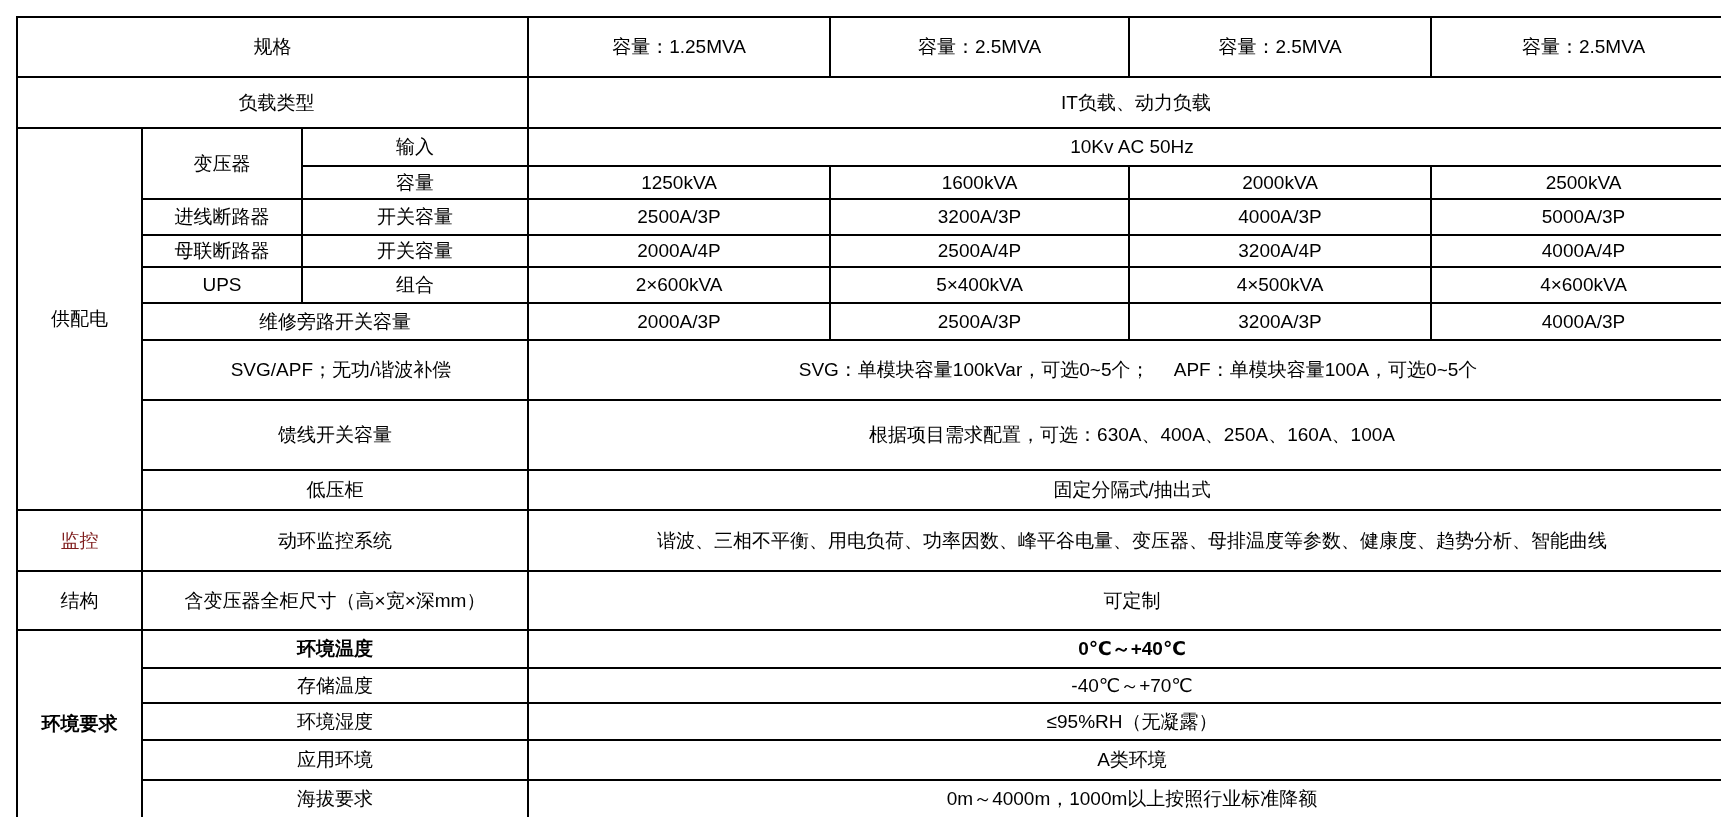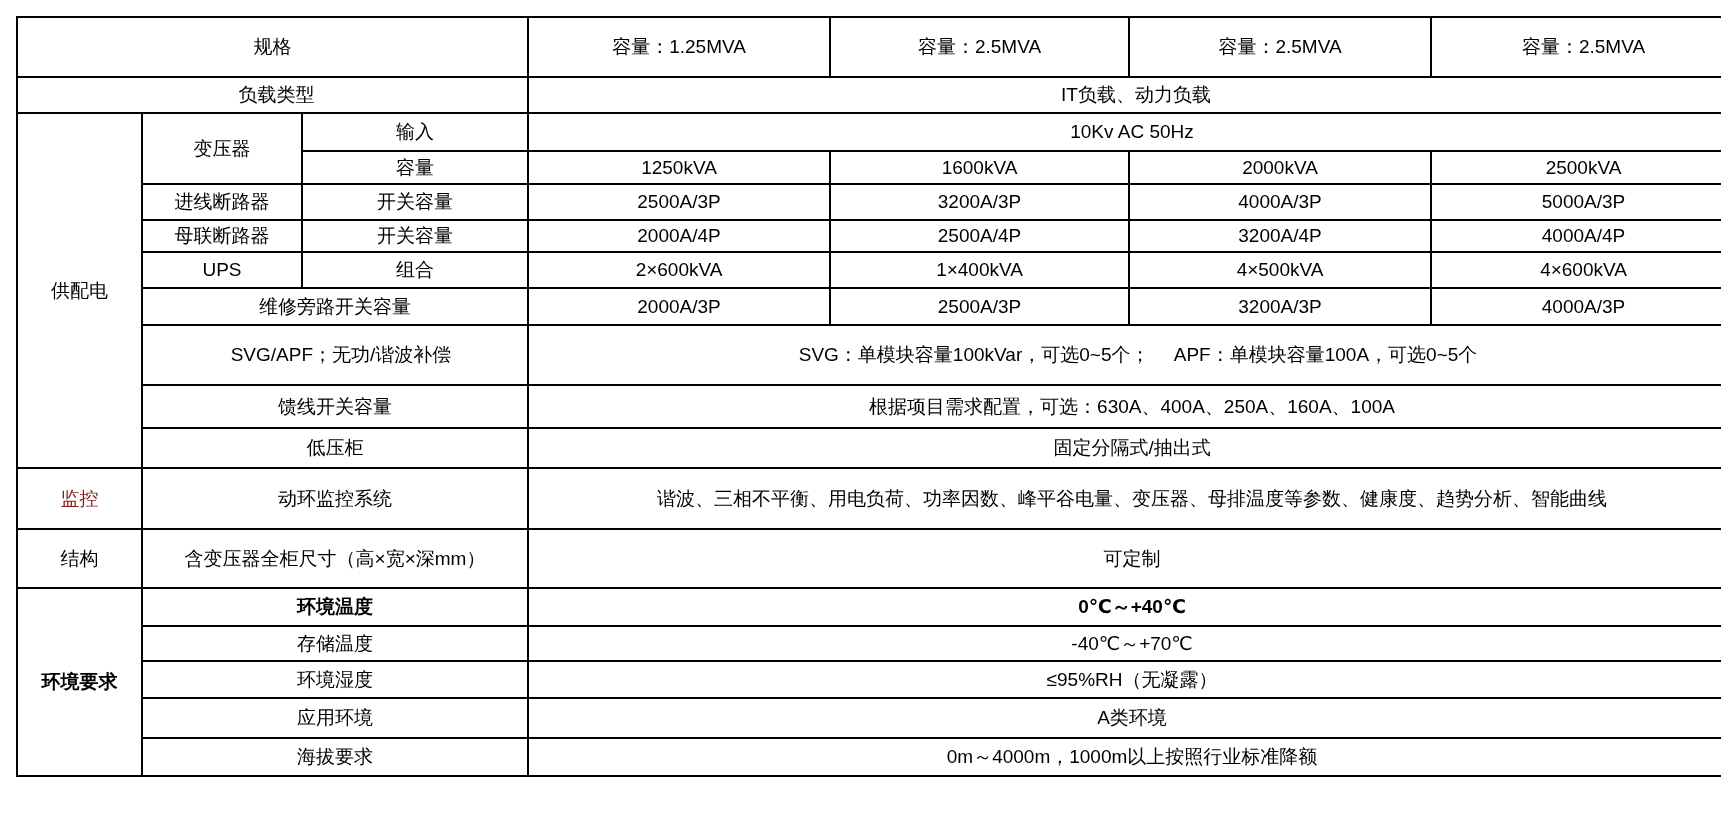--- a/index.html
+++ b/index.html
@@ -13,29 +13,29 @@
     font-size:19px;
     line-height:1.35;
     padding:2px 8px;
     box-sizing:border-box;
     overflow:hidden;
     background:#fff;
   }
   td.muted{color:#7f1d1d;}
   
   tr.r1 td{height:60px;}
-  tr.r2 td{height:36px;padding-left:16px;}
+  tr.r2 td{height:51px;padding-left:16px;}
   tr.r3 td{height:38px;}
   tr.r4 td{height:33px;text-align:center;}
   tr.r5 td{height:36px;}
   tr.r6 td{height:32px;}
   tr.r7 td{height:36px;}
   tr.r8 td{height:37px;}
   tr.r9 td{height:60px;padding-left:20px;}
-  tr.r10 td{height:43px;}
+  tr.r10 td{height:70px;}
   tr.r11 td{height:40px;}
   tr.r12 td{height:61px;}
   tr.r13 td{height:59px;}
   tr.r14 td{height:38px;font-weight:bold;}
   tr.r15 td{height:35px;}
   tr.r16 td{height:37px;}
   tr.r17 td{height:40px;}
   tr.r18 td{height:38px;}
 </style>
 </head>
@@ -97,21 +97,21 @@
       <td>2000A/4P</td>
       <td>2500A/4P</td>
       <td>3200A/4P</td>
       <td>4000A/4P</td>
     </tr>
 
     <tr class="r7">
       <td>UPS</td>
       <td>组合</td>
       <td>2×600kVA</td>
-      <td>1×400kVA</td>
+      <td>5×400kVA</td>
       <td>4×500kVA</td>
       <td>4×600kVA</td>
     </tr>
 
     <tr class="r8">
       <td colspan="2">维修旁路开关容量</td>
       <td>2000A/3P</td>
       <td>2500A/3P</td>
       <td>3200A/3P</td>
       <td>4000A/3P</td>

